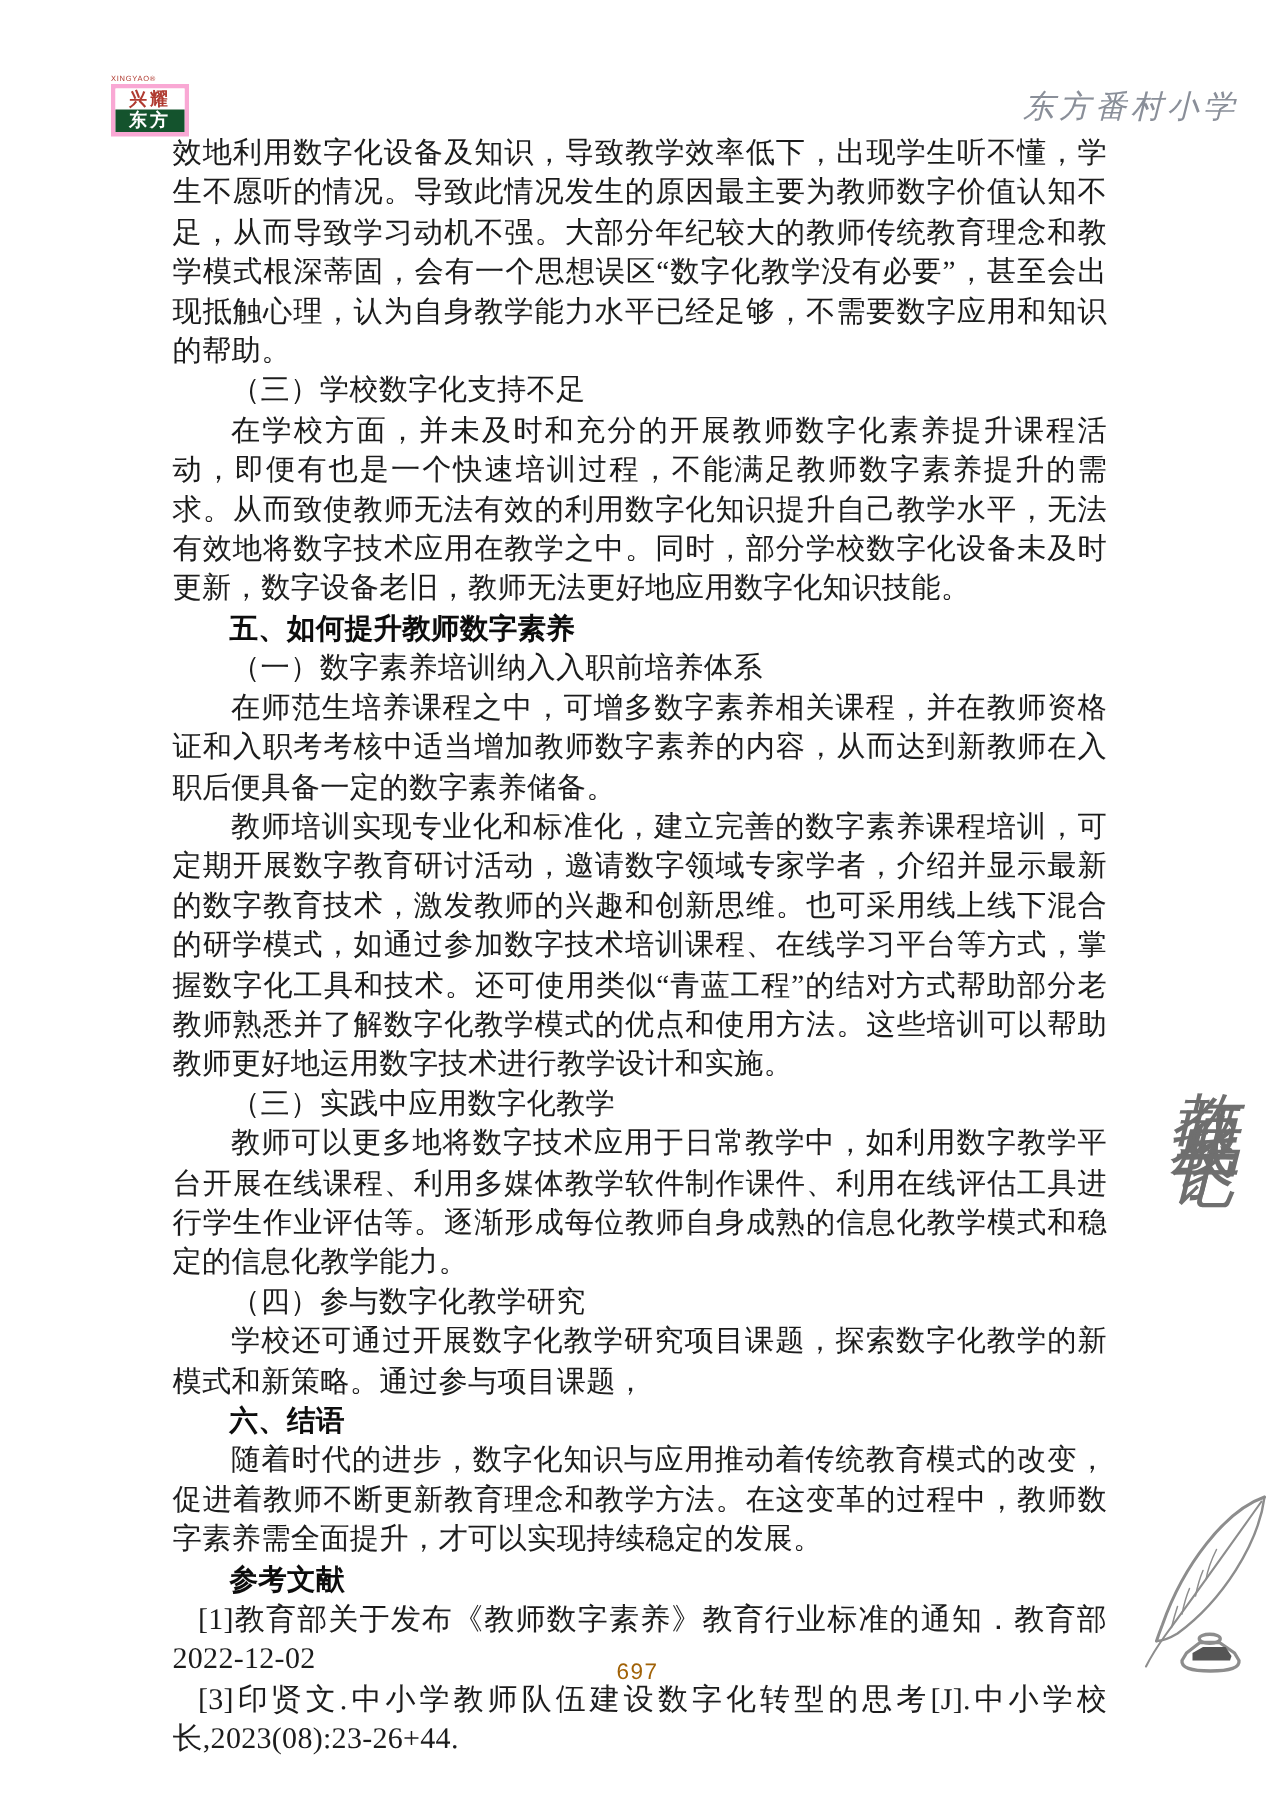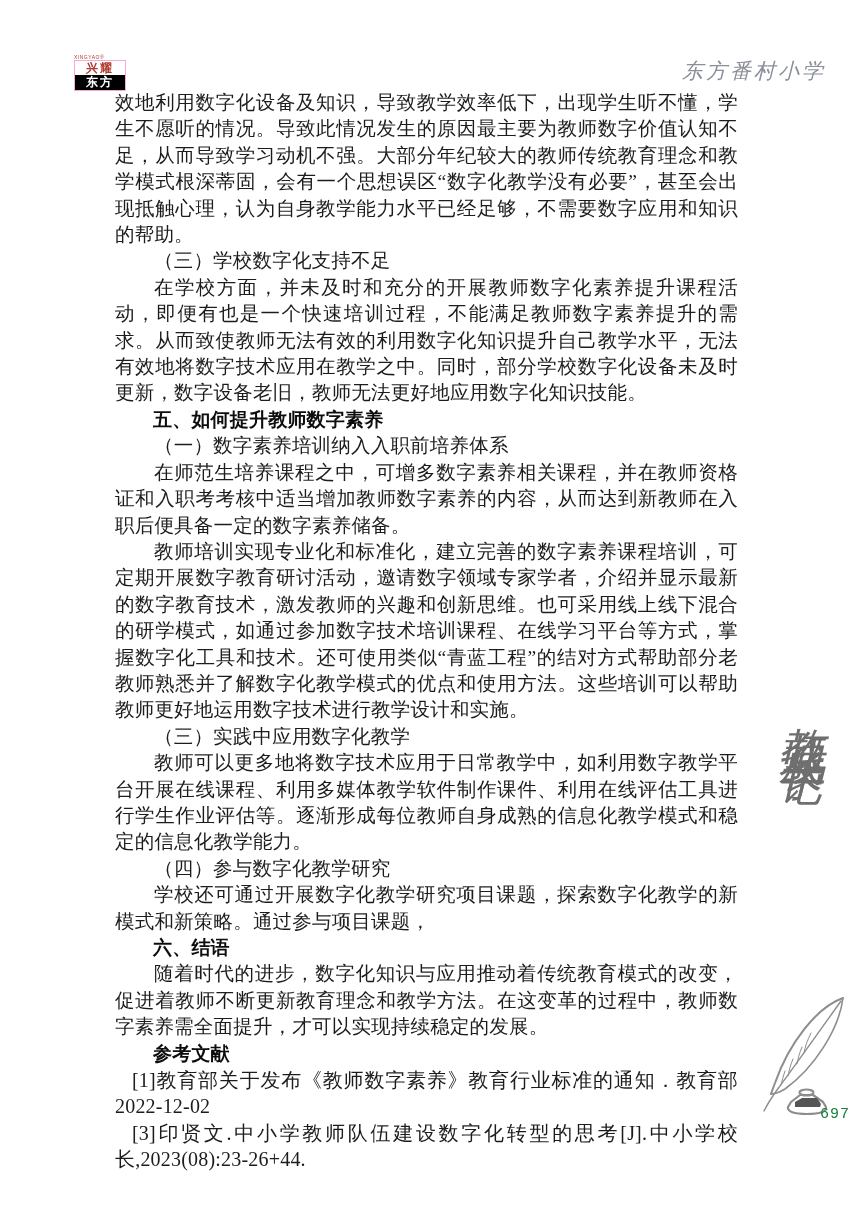--- a/index.html
+++ b/index.html
@@ -20,28 +20,28 @@
   }
   .seal {
     width: 52px; height: 40px; margin-right: 8px; position: relative;
     display: flex; flex-direction: column; justify-content: flex-end;
   }
   .seal-micro {
     font-family: "Liberation Sans", sans-serif;
     font-size: 5px; color: #b03a30; letter-spacing: 0.5px;
     white-space: nowrap; line-height: 6px;
   }
-  .seal-rows { border: 1px solid #f9a8d4; width: 52px; }
+  .seal-rows { border: 3px solid #f9a8d4; width: 52px; }
   .seal-row1 {
     background: #ffffff; color: #b03a30; font-weight: bold;
     font-size: 12px; line-height: 14px; text-align: center;
     letter-spacing: 2px; overflow: hidden;
   }
   .seal-row2 {
-    background: #000000; color: #ffffff; font-weight: bold;
+    background: #14532d; color: #ffffff; font-weight: bold;
     font-size: 12px; line-height: 15px; text-align: center;
     letter-spacing: 2px; overflow: hidden;
   }
   .brand-title {
     font-size: 23px; font-weight: bold; color: #111111;
     font-style: italic; letter-spacing: 2px; white-space: nowrap;
   }
   .school-name {
     margin-left: auto;
     font-size: 21px; color: #8a8f99; font-style: italic;
@@ -72,22 +72,22 @@
     font-size: 44px; line-height: 70px; letter-spacing: 7px;
     color: #6f6f6f; user-select: none;
   }
 
   
   .quill-wrap { position: absolute; left: 755px; top: 995px; width: 95px; height: 135px; }
 
   
   .page-number {
     position: absolute; left: 0; top: 1106px; width: 850px;
-    text-align: right; font-size: 15px; color: #15803d;
-    font-family: Liberation Mono, monospace; letter-spacing: 1px;
+    text-align: center; font-size: 15px; color: #a16207;
+    font-family: Liberation Sans, sans-serif; letter-spacing: 1px;
   }
 </style>
 </head>
 <body>
 
 <div class="page">
 
   <div class="header">
     <div class="seal">
       <div class="seal-micro">XINGYAO®</div>

